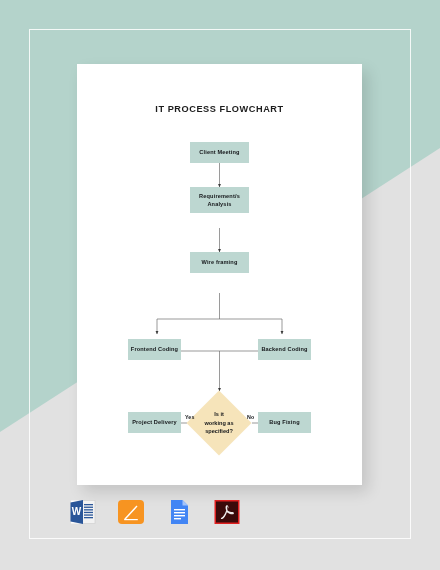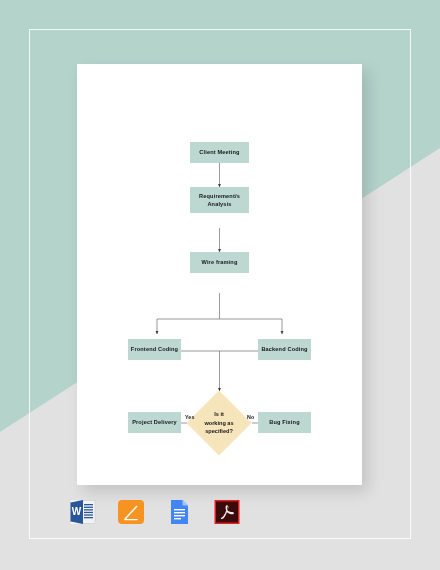--- a/index.html
+++ b/index.html
@@ -77,20 +77,21 @@
 </style>
 </head>
 <body>
 
 <div id="backdrop"></div>
 <div id="teal-shape"></div>
 <div id="frame"></div>
 
 <div id="paper">
 
+  <div id="sheet-title">IT PROCESS FLOWCHART</div>
 
   <div id="flow">
 
     <svg id="wires" viewBox="0 0 285 421" width="285" height="421">
       <defs>
         <marker id="ar" markerWidth="6" markerHeight="6" refX="4.6" refY="2.2" orient="auto" markerUnits="strokeWidth">
           <path d="M0,0 L4.8,2.2 L0,4.4 z" fill="#3b3b3b"></path>
         </marker>
       </defs>
       <g stroke="#6e6e6e" stroke-width="0.7" fill="none">

